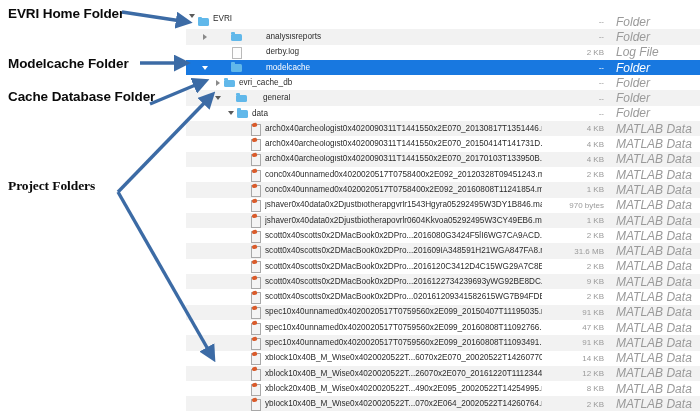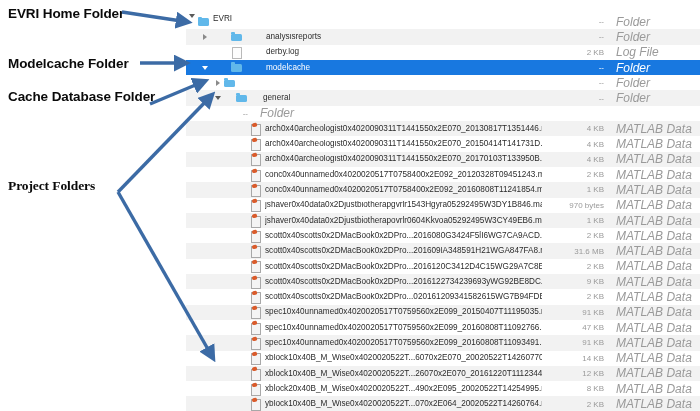--- a/index.html
+++ b/index.html
@@ -219,36 +219,44 @@
       </div>
       <span class="size">--</span>
       <span class="kind">Folder</span>
     </div>
     <div class="row">
       <div class="ind2" style="display: flex; align-items: center; flex: 1 1 auto; overflow: hidden;">
         <span class="twisty closed">
           <i></i>
         </span>
         <span class="ficon folder"></span>
+        <span class="name">evri_cache_db</span>
       </div>
       <span class="size">--</span>
       <span class="kind">Folder</span>
     </div>
     <div class="row alt">
       <div class="ind2" style="display: flex; align-items: center; flex: 1 1 auto; overflow: hidden; gap: 12px;">
         <span class="twisty open">
           <i></i>
         </span>
         <span class="ficon folder"></span>
         <span class="name">general</span>
       </div>
       <span class="size">--</span>
       <span class="kind">Folder</span>
     </div>
     <div class="row">
+      <div class="ind3" style="display: flex; align-items: center; flex: 1 1 auto; overflow: hidden;">
+        <span class="twisty open">
+          <i></i>
+        </span>
+        <span class="ficon folder"></span>
+        <span class="name">data</span>
+      </div>
       <span class="size">--</span>
       <span class="kind">Folder</span>
     </div>
     <div class="row alt">
       <div class="ind4" style="display: flex; align-items: center; flex: 1 1 auto; overflow: hidden;">
         <span class="twisty none">
           <i></i>
         </span>
         <span class="ficon mat"></span>
         <span class="name">arch0x40archeologist0x4020090311T1441550x2E070_20130817T1351446.mat</span>

